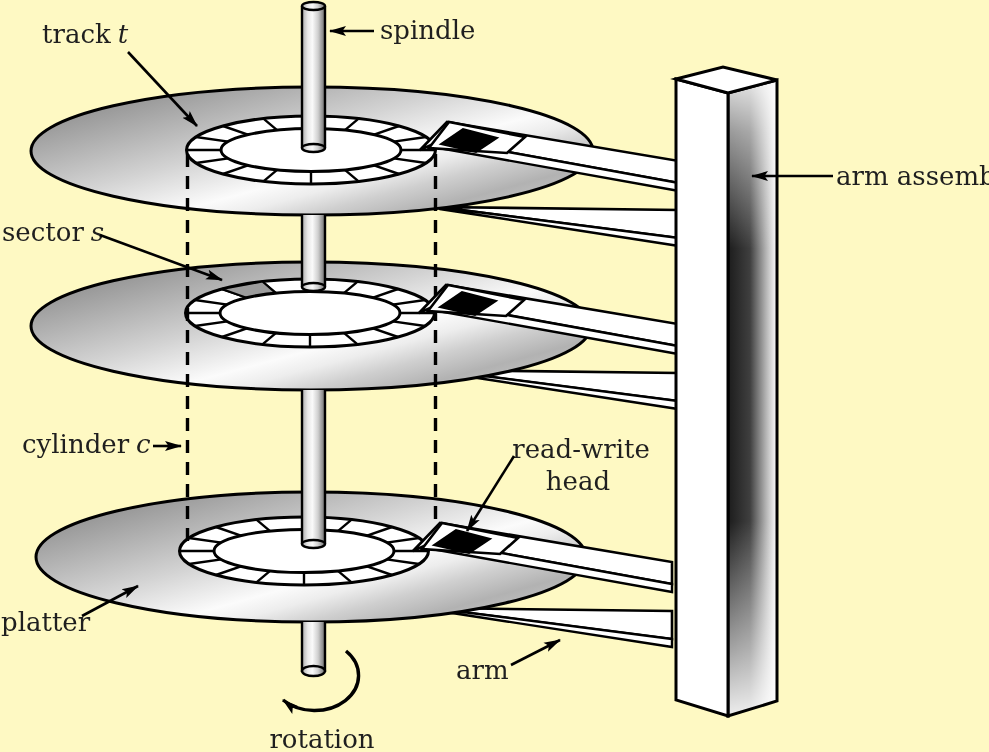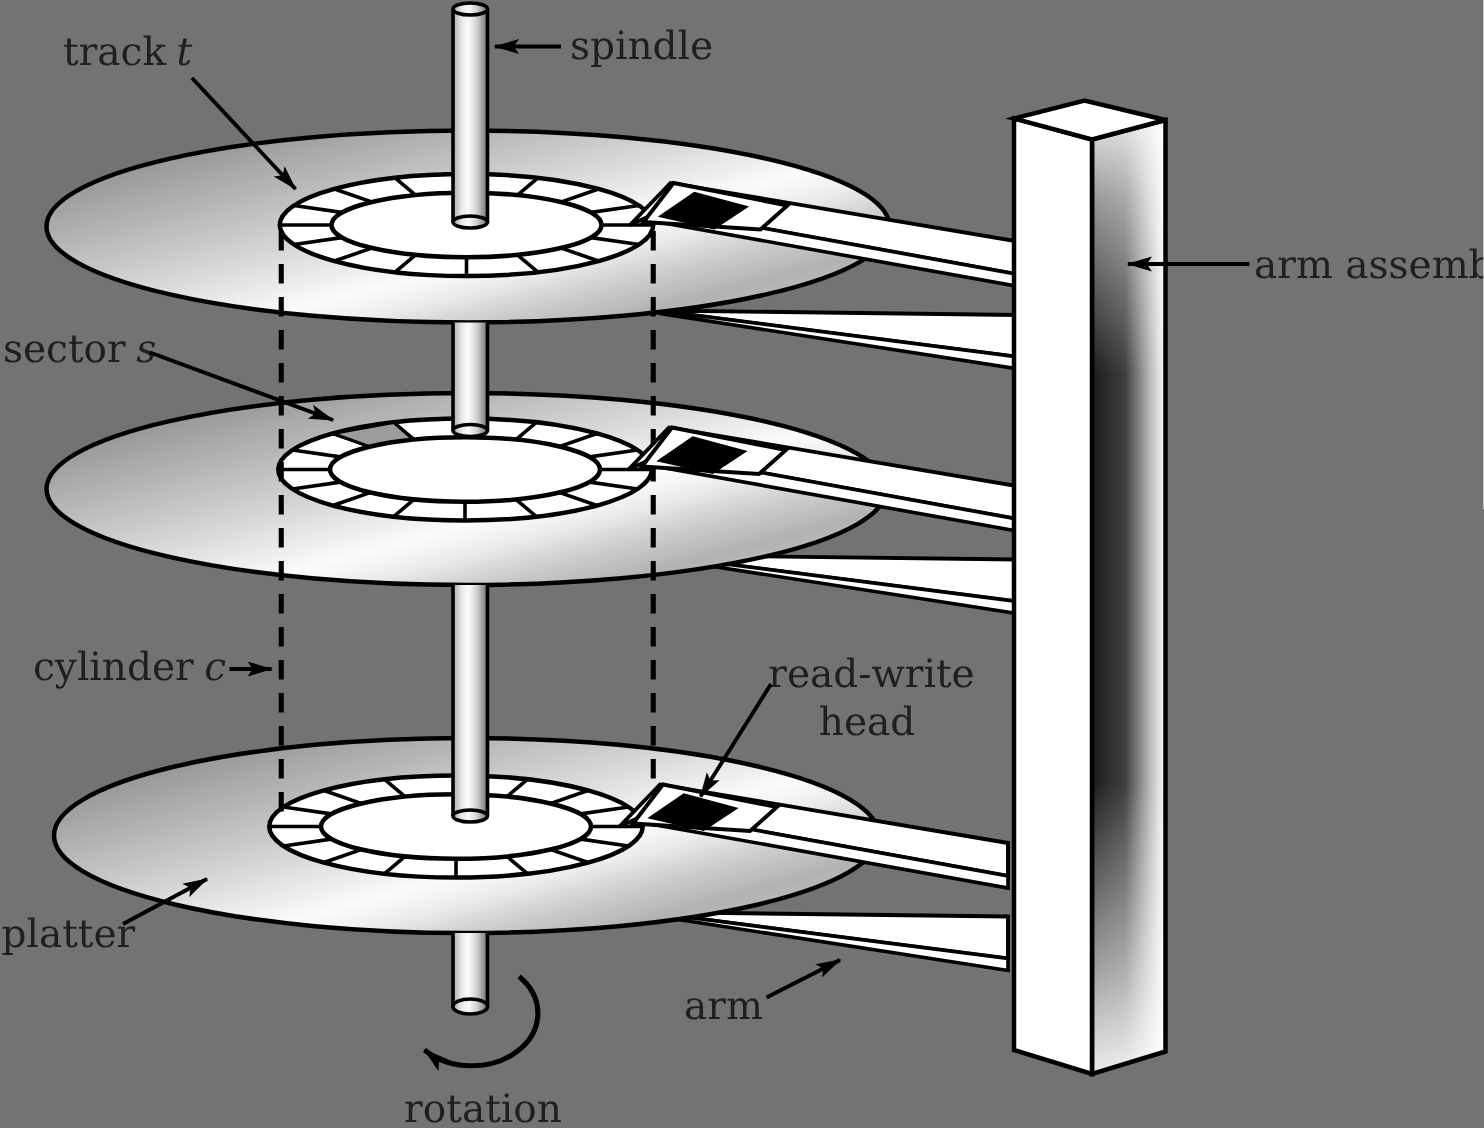--- a/index.html
+++ b/index.html
@@ -1,16 +1,16 @@
 <!DOCTYPE html>
 <html style="--outline: #000000; --text: #1f1f1f; --ring-fill: #ffffff; --sector-shade: #9c9c9c; --head-fill: #000000;"><head>
 <meta charset="utf-8">
 <style>
   html,body{margin:0;padding:0;background:#fff;}
-  #stage{position:relative;width:989px;height:752px;background:#737373;overflow:hidden;
+  #stage{position:relative;width:989px;height:752px;background:#fef9c3;overflow:hidden;
          font-family:"DejaVu Serif","Liberation Serif",serif;}
   svg{display:block;}
   .outline{stroke:var(--outline,#000);}
   .lbl{fill:var(--text,#1f1f1f);font-size:26px;font-family:"DejaVu Serif","Liberation Serif",serif;}
   .lbl .it, .it{font-style:italic;}
   .arrow{stroke:var(--outline,#000);stroke-width:2.6;fill:none;}
   .rotarc{stroke:var(--outline,#000);stroke-width:3.4;fill:none;}
   .dash{stroke:var(--outline,#000);stroke-width:3.4;stroke-dasharray:13 9;fill:none;}
   .div{stroke:var(--outline,#000);stroke-width:2.4;}
   .whitefill{fill:#fff;}

